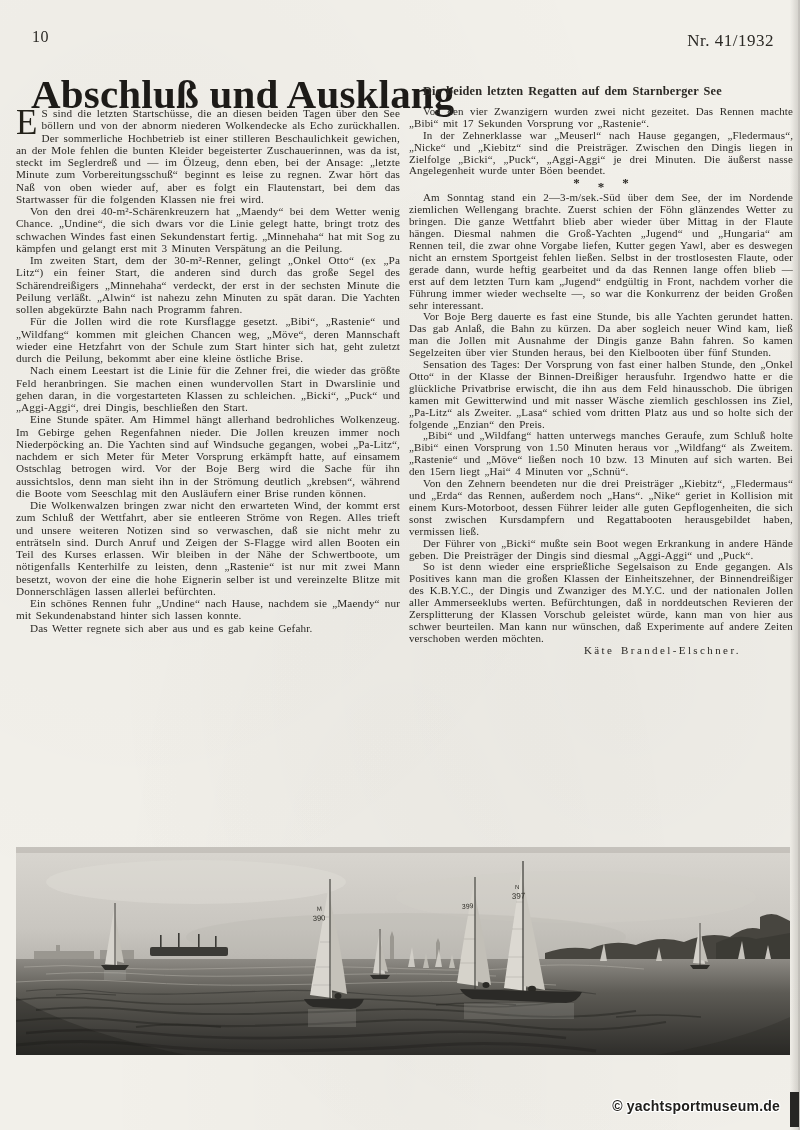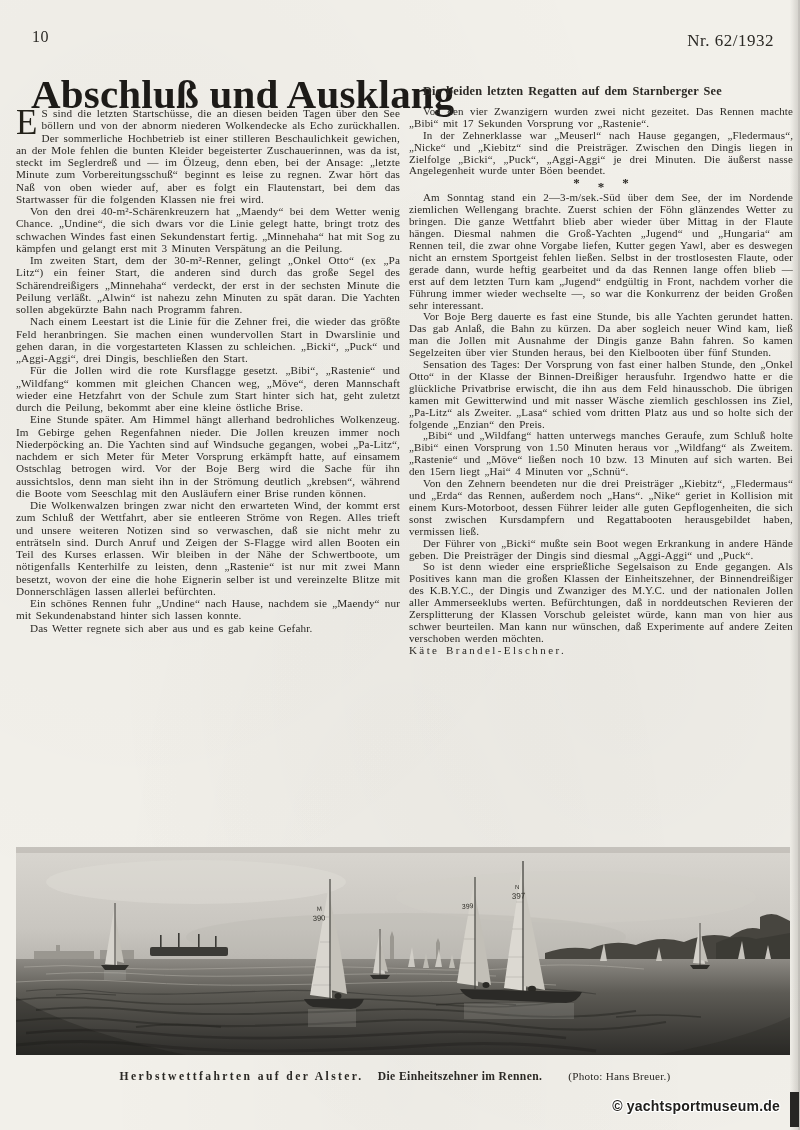--- a/index.html
+++ b/index.html
@@ -27,50 +27,50 @@
   .col-left{left:16px;top:107px;width:384px;height:700px;}
   .col-right{left:409px;top:86px;width:384px;font-size:11px;line-height:11.9px;}
   .subtitle{margin:0 0 8px 14px;font-size:12.3px;font-weight:700;text-align:left;
     letter-spacing:.2px;white-space:nowrap;}
   p.para{margin:0;text-indent:14px;}
   p.para.noindent{text-indent:0;}
   .dropcap{float:left;font-size:35px;line-height:29px;padding:1px 4px 0 0;font-weight:400;color:#232119;}
   .divider{height:15px;text-align:center;font-size:13px;font-weight:700;letter-spacing:0;}
   .divider span{display:inline-block;margin:0 9px;}
   .divider .mid{transform:translateY(3.5px);}
-  .byline{margin:0;text-align:left;padding-right:52px;letter-spacing:2.4px;font-size:11px;}
+  .byline{margin:0;text-align:right;padding-right:52px;letter-spacing:2.4px;font-size:11px;}
   .photo{position:absolute;left:16px;top:847px;width:774px;height:208px;
     box-shadow:inset 0 0 14px rgba(20,18,15,.25);background:#bfbcb6;}
   .photo svg{display:block;width:100%;height:100%;}
   .caption{position:absolute;left:0;top:1066px;width:790px;text-align:center;white-space:nowrap;}
   .cap-title{font-size:11.6px;font-weight:700;letter-spacing:2.4px;}
   .cap-sub{font-size:11.6px;font-weight:700;letter-spacing:.4px;margin-left:10px;}
   .cap-credit{font-size:11.2px;margin-left:22px;letter-spacing:.2px;}
   .watermark{position:absolute;right:20px;top:1098px;
     font-family:"Liberation Sans", sans-serif;font-weight:700;font-size:14px;color:#21201d;
     letter-spacing:.2px;
     text-shadow:-1px -1px 0 #fff,1px -1px 0 #fff,-1px 1px 0 #fff,1px 1px 0 #fff,0 0 3px #fff;}
 </style>
 </head>
 <body>
 
 <div class="page">
 
   <span class="pageno">10</span>
-  <span class="issue">Nr. 62/1932</span>
+  <span class="issue">Nr. 41/1932</span>
 
   <h1 class="headline">Abschluß und Ausklang</h1>
 
   <div class="col col-left">
     <p class="para noindent"><span class="dropcap">E</span><span>S sind die letzten Startschüsse, die an diesen beiden Tagen über den See böllern und von der abnorm niederen Wolkendecke als Echo zurückhallen. Der sommerliche Hochbetrieb ist einer stilleren Beschaulichkeit gewichen, an der Mole fehlen die bunten Kleider begeisterter Zuschauerinnen, was da ist, steckt im Seglerdreß und — im Ölzeug, denn eben, bei der Ansage: „letzte Minute zum Vorbereitungsschuß“ beginnt es leise zu regnen. Zwar hört das Naß von oben wieder auf, aber es folgt ein Flautenstart, bei dem das Startwasser für die folgenden Klassen nie frei wird.</span></p>
     <div>
         <p class="para">Von den drei 40-m²-Schärenkreuzern hat „Maendy“ bei dem Wetter wenig Chance. „Undine“, die sich dwars vor die Linie gelegt hatte, bringt trotz des schwachen Windes fast einen Sekundenstart fertig. „Minnehaha“ hat mit Sog zu kämpfen und gelangt erst mit 3 Minuten Verspätung an die Peilung.</p>
         <p class="para">Im zweiten Start, dem der 30-m²-Renner, gelingt „Onkel Otto“ (ex „Pa Litz“) ein feiner Start, die anderen sind durch das große Segel des Schärendreißigers „Minnehaha“ verdeckt, der erst in der sechsten Minute die Peilung verläßt. „Alwin“ ist nahezu zehn Minuten zu spät daran. Die Yachten sollen abgekürzte Bahn nach Programm fahren.</p>
+        <p class="para">Für die Jollen wird die rote Kursflagge gesetzt. „Bibi“, „Rastenie“ und „Wildfang“ kommen mit gleichen Chancen weg, „Möve“, deren Mannschaft wieder eine Hetzfahrt von der Schule zum Start hinter sich hat, geht zuletzt durch die Peilung, bekommt aber eine kleine östliche Brise.</p>
         <p class="para">Nach einem Leestart ist die Linie für die Zehner frei, die wieder das größte Feld heranbringen. Sie machen einen wundervollen Start in Dwarslinie und gehen daran, in die vorgestarteten Klassen zu schleichen. „Bicki“, „Puck“ und „Aggi-Aggi“, drei Dingis, beschließen den Start.</p>
-        <p class="para">Für die Jollen wird die rote Kursflagge gesetzt. „Bibi“, „Rastenie“ und „Wildfang“ kommen mit gleichen Chancen weg, „Möve“, deren Mannschaft wieder eine Hetzfahrt von der Schule zum Start hinter sich hat, geht zuletzt durch die Peilung, bekommt aber eine kleine östliche Brise.</p>
         <p class="para">Eine Stunde später. Am Himmel hängt allerhand bedrohliches Wolkenzeug. Im Gebirge gehen Regenfahnen nieder. Die Jollen kreuzen immer noch Niederpöcking an. Die Yachten sind auf Windsuche gegangen, wobei „Pa-Litz“, nachdem er sich Meter für Meter Vorsprung erkämpft hatte, auf einsamem Ostschlag betrogen wird. Vor der Boje Berg wird die Sache für ihn aussichtslos, denn man sieht ihn in der Strömung deutlich „krebsen“, während die Boote vom Seeschlag mit den Ausläufern einer Brise runden können.</p>
         <p class="para">Die Wolkenwalzen bringen zwar nicht den erwarteten Wind, der kommt erst zum Schluß der Wettfahrt, aber sie entleeren Ströme von Regen. Alles trieft und unsere weiteren Notizen sind so verwaschen, daß sie nicht mehr zu enträtseln sind. Durch Anruf und Zeigen der S-Flagge wird allen Booten ein Teil des Kurses erlassen. Wir bleiben in der Nähe der Schwertboote, um nötigenfalls Kenterhilfe zu leisten, denn „Rastenie“ ist nur mit zwei Mann besetzt, wovon der eine die hohe Eignerin selber ist und vereinzelte Blitze mit Donnerschlägen lassen allerlei befürchten.</p>
         <p class="para">Ein schönes Rennen fuhr „Undine“ nach Hause, nachdem sie „Maendy“ nur mit Sekundenabstand hinter sich lassen konnte.</p>
         <p class="para">Das Wetter regnete sich aber aus und es gab keine Gefahr.</p>
       </div>
   </div>
 
   <div class="col col-right">
     <h2 class="subtitle">Die beiden letzten Regatten auf dem Starnberger See</h2>
     <div>
@@ -232,24 +232,19 @@
         <rect x="448" y="156" width="110" height="16"></rect>
         <rect x="88" y="123" width="22" height="10"></rect>
       </g>
 
       <path d="M0,208 L0,150 Q60,185 170,208 Z" fill="#161512" opacity="0.28"></path>
       <path d="M774,208 L774,170 Q720,195 640,208 Z" fill="#161512" opacity="0.18"></path>
       <rect x="0" y="0" width="774" height="6" fill="#8a8881" opacity="0.25"></rect>
     </svg>
   </div>
 
-  <div class="caption">
-    <span class="cap-title">Herbstwettfahrten auf der Alster.</span>
-    <span class="cap-sub">Die Einheitszehner im Rennen.</span>
-    <span class="cap-credit">(Photo: Hans Breuer.)</span>
-  </div>
 
   <div class="watermark">© yachtsportmuseum.de</div>
 
   <div class="scan-edge"></div>
   <div class="scan-notch"></div>
 
 </div>
 
 </body></html>

